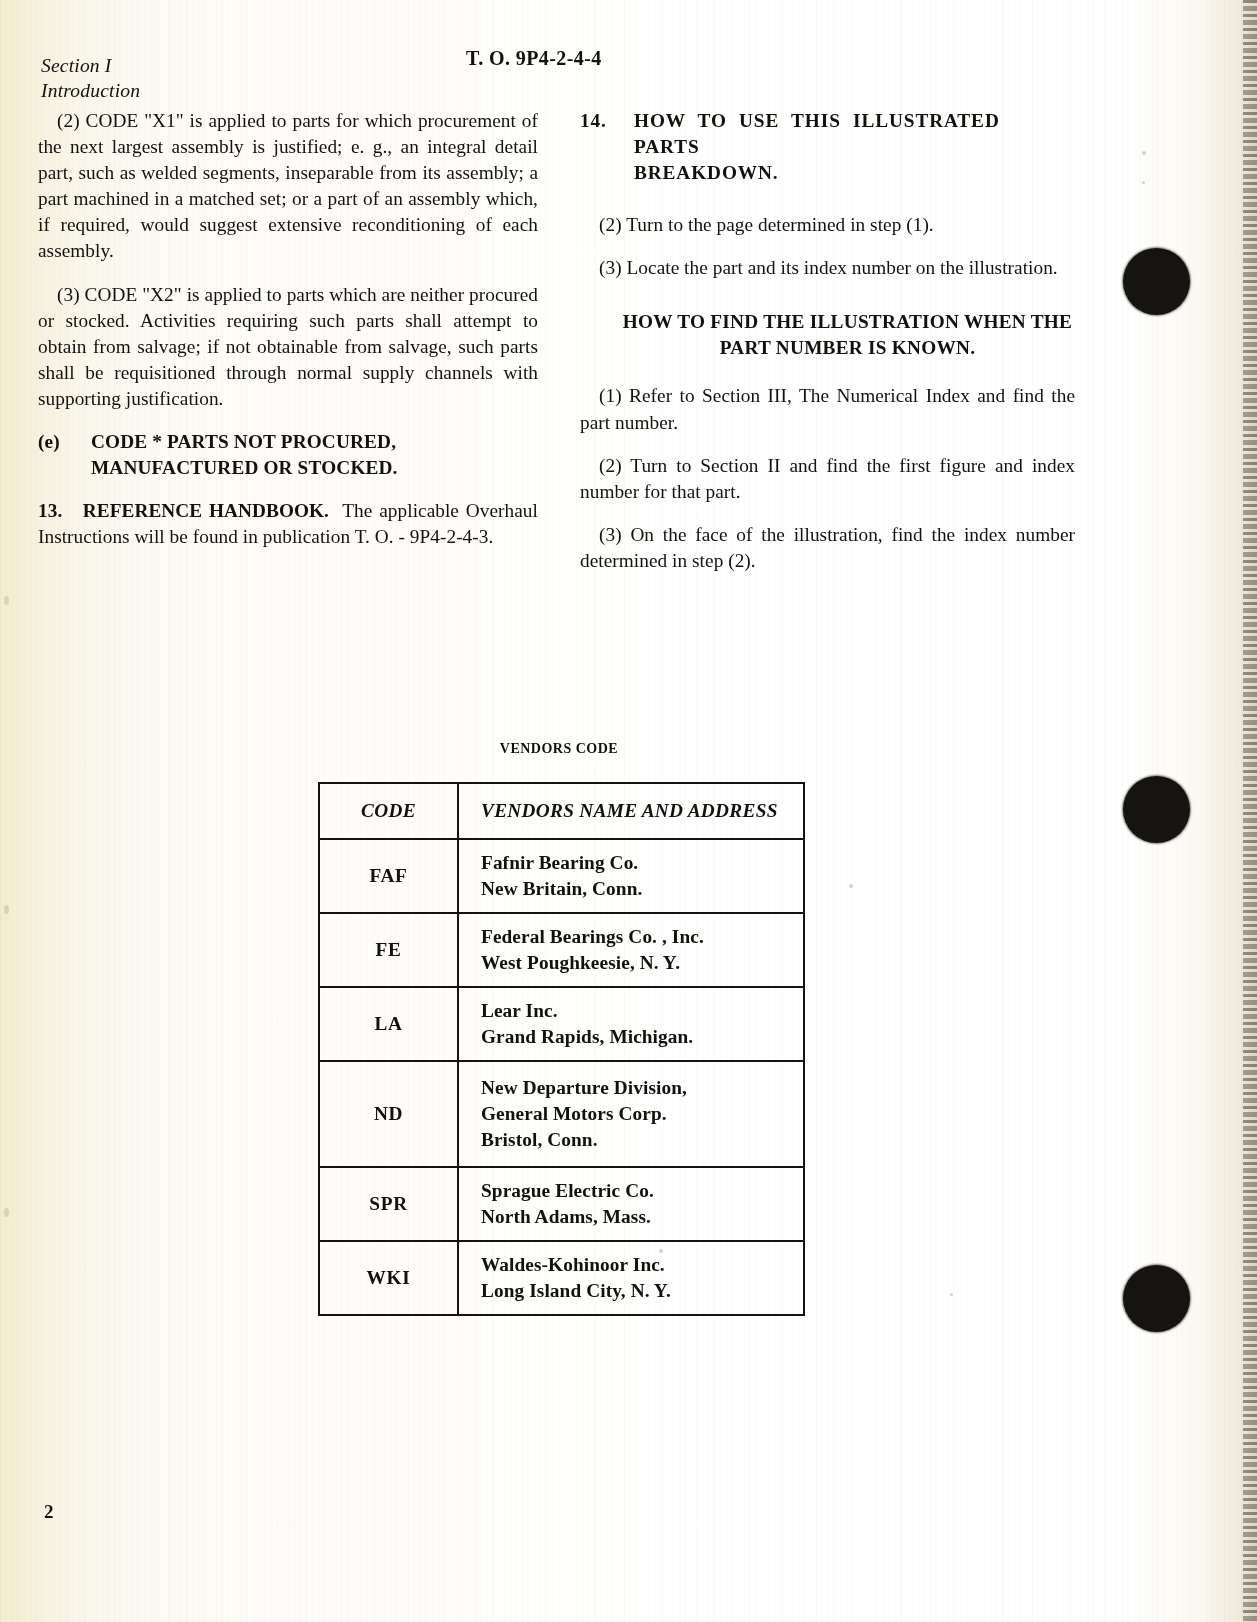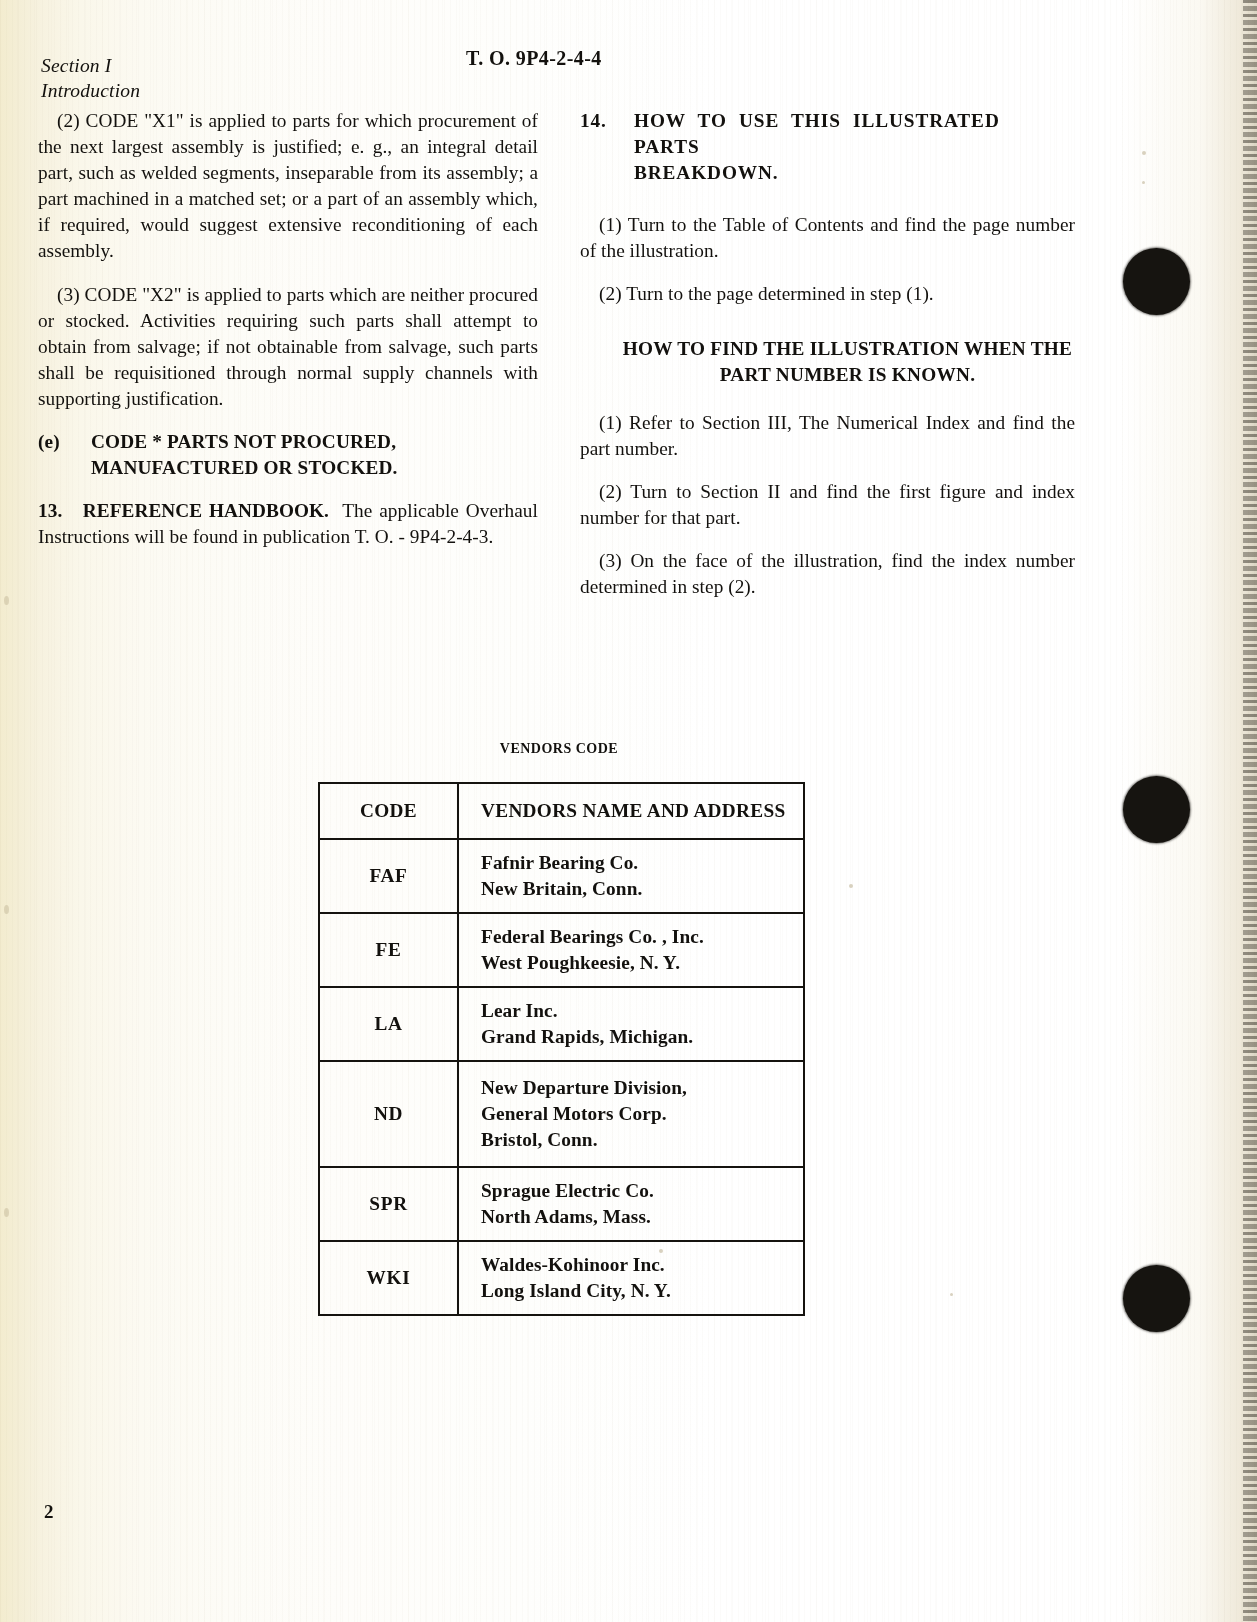--- a/index.html
+++ b/index.html
@@ -170,21 +170,21 @@
   .c-code {
     width: 137px;
     text-align: center;
     font-weight: bold;
     letter-spacing: .7px;
   }
   .c-name {
     text-align: left;
     padding-left: 22px !important;
   }
-  .hd-row th { height: 54px; }
+  .hd-row th { height: 54px; font-style: italic; }
   .hd-name { padding-left: 22px !important; letter-spacing: .45px; }
   .r2 { height: 74px; }
   .r3 { height: 106px; }
   .addr { display: block; line-height: 26px; font-weight: bold; letter-spacing: .1px; }
 
   
   .hole {
     position: absolute;
     width: 67px; height: 67px;
     border-radius: 50%;
@@ -243,22 +243,22 @@
   </div>
 
   <div class="col col-right">
 
     <p class="hang14">
       <span class="lead">14.</span><span class="spread">HOW TO USE THIS ILLUSTRATED PARTS</span><br>
       <span style="display:inline-block;width:0"></span><span>BREAKDOWN.</span>
     </p>
 
 
-    <p class="para indent">(1)  Turn to the Table of Contents and find the page number of the illustration.</p>
     <p class="para indent">(2)  Turn to the page determined in step (1).</p>
+    <p class="para indent">(3)  Locate the part and its index number on the illustration.</p>
 
     <p class="ctr-head two">
       <span>HOW TO FIND THE ILLUSTRATION WHEN THE</span>
       <span class="l2">PART NUMBER IS KNOWN.</span>
     </p>
 
     <p class="para indent">(1)  Refer to Section III, The Numerical Index and find the part number.</p>
     <p class="para indent">(2)  Turn to Section II and find the first figure and index number for that part.</p>
     <p class="para indent">(3)  On the face of the illustration,  find the index number determined in step (2).</p>
 

